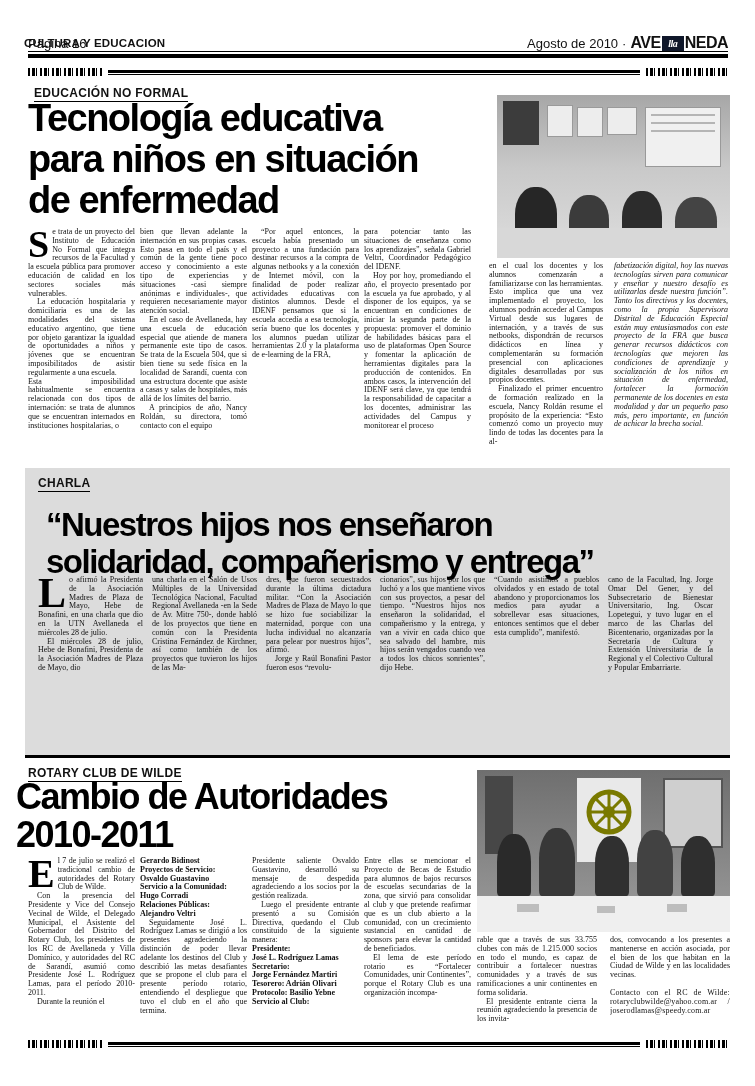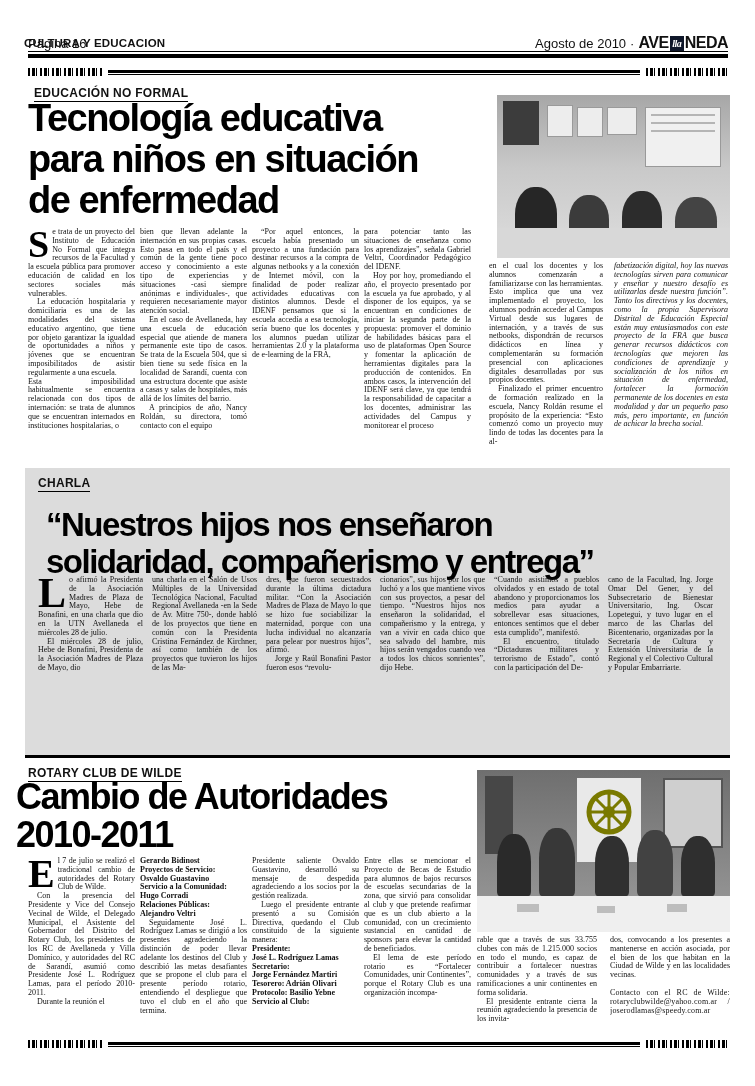--- a/index.html
+++ b/index.html
@@ -6,21 +6,21 @@
   .page{position:relative;width:755px;height:1086px;background:#fff;color:#111;
         font-family:"Liberation Serif",serif;overflow:hidden;}
   .sans{font-family:"Liberation Sans",sans-serif;}
   .abs{position:absolute;}
 
   
   .pagenum{left:28px;top:36px;font-size:13px;}
   .secttitle{left:0;top:37px;width:694px;text-align:left;font-weight:bold;font-size:11.5px;letter-spacing:0.2px;padding-left:24px;}
   .dateblock{right:27px;top:34px;font-size:13px;display:flex;align-items:center;gap:4px;}
   .masthead{font-weight:bold;font-size:16px;letter-spacing:-0.5px;display:flex;align-items:center;}
-  .mastlogo{display:inline-block;width:14px;height:15px;background:#0f172a;color:#fff;
+  .mastlogo{display:inline-block;width:22px;height:15px;background:#0f172a;color:#fff;
             font-family:"Liberation Serif",serif;font-style:italic;font-size:10px;
             text-align:center;line-height:15px;margin:0 1px;}
   .rule-thin{left:28px;top:51px;width:700px;height:1px;background:#000;}
   .rule-thick{left:28px;top:54px;width:700px;height:4px;background:#000;}
 
   
   .ornament{height:8px;background:repeating-linear-gradient(90deg,#000 0 2px,transparent 2px 4px,#000 4px 7px,transparent 7px 8px,#000 8px 9px,transparent 9px 12px);}
   .midbar{height:5px;background:linear-gradient(#000 0 3px,#fff 3px 4px,#000 4px 5px);}
 
   
@@ -159,21 +159,20 @@
       </div>
       <div class="bodycol" style="width:105px;height:178px;">
         <p>dres, que fueron secuestrados durante la última dictadura militar. “Con la Asociación Madres de Plaza de Mayo lo que se hizo fue sociabilizar la maternidad, porque con una lucha individual no alcanzaría para pelear por nuestros hijos”, afirmó.</p>
         <p class="ind">Jorge y Raúl Bonafini Pastor fueron esos “revolu-</p>
       </div>
       <div class="bodycol" style="width:105px;height:178px;">
         <p>cionarios”, sus hijos por los que luchó y a los que mantiene vivos con sus proyectos, a pesar del tiempo. “Nuestros hijos nos enseñaron la solidaridad, el compañerismo y la entrega, y van a vivir en cada chico que sea salvado del hambre, mis hijos serán vengados cuando vea a todos los chicos sonrientes”, dijo Hebe.</p>
       </div>
       <div class="bodycol" style="width:105px;height:178px;">
         <p>“Cuando asistimos a pueblos olvidados y en estado de total abandono y proporcionamos los medios para ayudar a sobrellevar esas situaciones, entonces sentimos que el deber esta cumplido”, manifestó.</p>
-        <p class="ind">El encuentro, titulado “Dictaduras militares y terrorismo de Estado”, contó con la participación del De-</p>
       </div>
       <div class="bodycol" style="width:105px;height:178px;">
         <p>cano de la Facultad, Ing. Jorge Omar Del Gener, y del Subsecretario de Bienestar Universitario, Ing. Oscar Lopetegui, y tuvo lugar en el marco de las Charlas del Bicentenario, organizadas por la Secretaría de Cultura y Extensión Universitaria de la Regional y el Colectivo Cultural y Popular Embarriarte.</p>
       </div>
     </div>
   </div>
 
   <div class="abs divider"></div>
 
   <div class="abs" style="left:28px;top:763px;">

